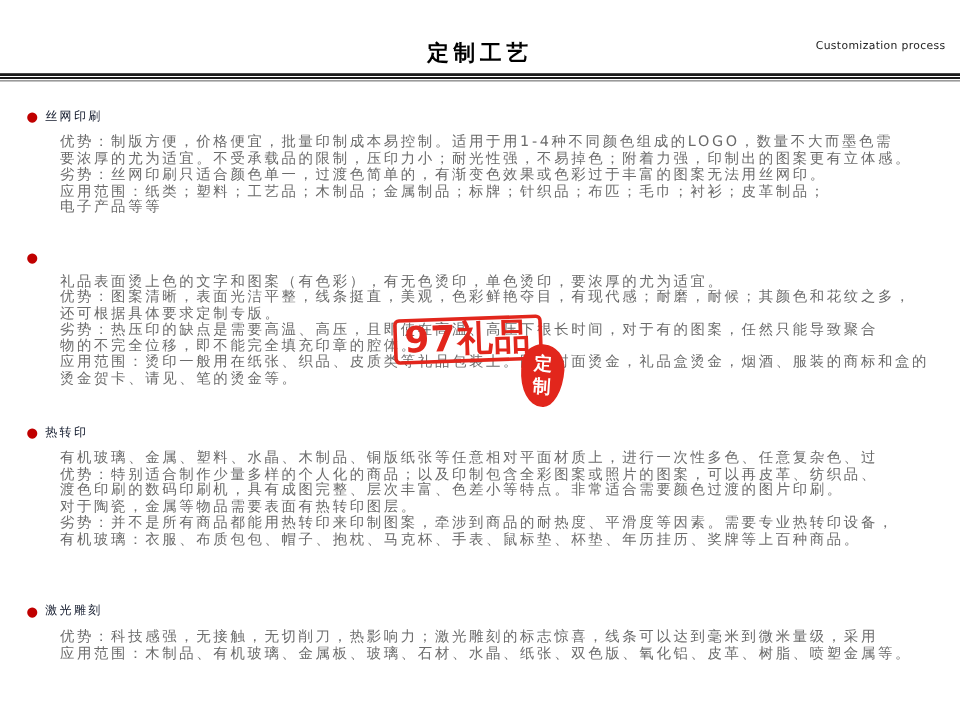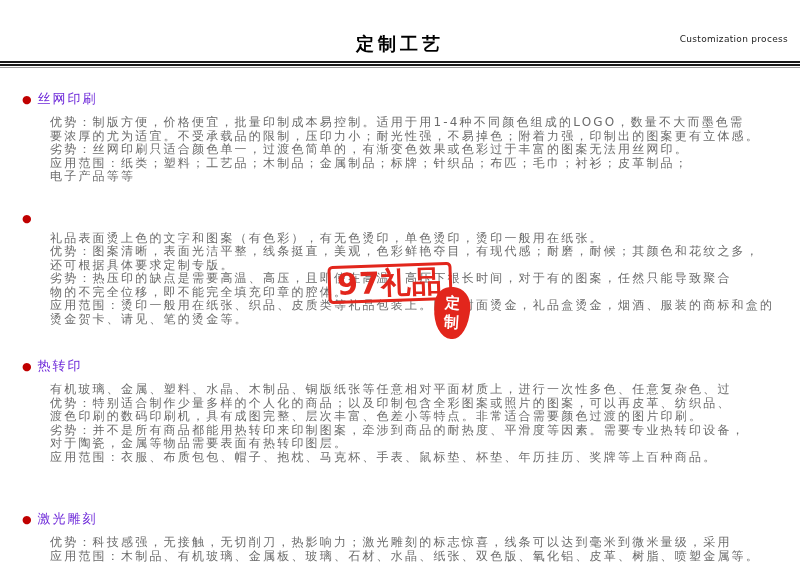--- a/index.html
+++ b/index.html
@@ -37,21 +37,21 @@
   .section{margin-bottom:29px;}
   .section.s2{margin-bottom:31px;}
   .section.s3{margin-bottom:46px;}
   .section.s4{margin-bottom:0;}
   .sec-head{display:flex;align-items:center;margin-bottom:8px;}
   .bullet{
     color:#c00000;font-size:11px;line-height:11px;
     margin-right:6px;
   }
   .sec-title{
-    color:#6d28d9;font-size:13px;letter-spacing:2px;
+    color:#0f172a;font-size:10px;letter-spacing:2px;
   }
   .sec-body{margin-left:28px;}
   .bline{
     color:#6b6b6b;font-size:12px;line-height:13.5px;
     letter-spacing:2.2px;white-space:nowrap;
   }
   
   .wm-box{
     position:absolute;left:328px;top:264px;
     border:3px solid #e2261c;border-radius:5px;
@@ -95,42 +95,42 @@
       <div class="bline">应用范围：纸类；塑料；工艺品；木制品；金属制品；标牌；针织品；布匹；毛巾；衬衫；皮革制品；</div>
       <div class="bline">电子产品等等</div>
     </div>
   </div>
 
   <div class="section s2">
     <div class="sec-head">
       <span class="bullet">●</span>
     </div>
     <div class="sec-body">
-      <div class="bline">礼品表面烫上色的文字和图案（有色彩），有无色烫印，单色烫印，烫印一般用在纸张。</div>
+      <div class="bline">礼品表面烫上色的文字和图案（有色彩），有无色烫印，单色烫印，要浓厚的尤为适宜。</div>
       <div class="bline">优势：图案清晰，表面光洁平整，线条挺直，美观，色彩鲜艳夺目，有现代感；耐磨，耐候；其颜色和花纹之多，</div>
       <div class="bline">还可根据具体要求定制专版。</div>
       <div class="bline">劣势：热压印的缺点是需要高温、高压，且即使在高温、高压下很长时间，对于有的图案，任然只能导致聚合</div>
       <div class="bline">物的不完全位移，即不能完全填充印章的腔体。</div>
       <div class="bline">应用范围：烫印一般用在纸张、织品、皮质类等礼品包装上。图书封面烫金，礼品盒烫金，烟酒、服装的商标和盒的</div>
       <div class="bline">烫金贺卡、请见、笔的烫金等。</div>
     </div>
   </div>
 
   <div class="section s3">
     <div class="sec-head">
       <span class="bullet">●</span>
       <span class="sec-title">热转印</span>
     </div>
     <div class="sec-body">
       <div class="bline">有机玻璃、金属、塑料、水晶、木制品、铜版纸张等任意相对平面材质上，进行一次性多色、任意复杂色、过</div>
       <div class="bline">优势：特别适合制作少量多样的个人化的商品；以及印制包含全彩图案或照片的图案，可以再皮革、纺织品、</div>
       <div class="bline">渡色印刷的数码印刷机，具有成图完整、层次丰富、色差小等特点。非常适合需要颜色过渡的图片印刷。</div>
+      <div class="bline">对于陶瓷，金属等物品需要表面有热转印图层。</div>
       <div class="bline">劣势：并不是所有商品都能用热转印来印制图案，牵涉到商品的耐热度、平滑度等因素。需要专业热转印设备，</div>
-      <div class="bline">对于陶瓷，金属等物品需要表面有热转印图层。</div>
-      <div class="bline">应用范围：衣服、布质包包、帽子、抱枕、马克杯、手表、鼠标垫、杯垫、年历挂历、奖牌等上百种商品。</div>
+      <div class="bline">有机玻璃：衣服、布质包包、帽子、抱枕、马克杯、手表、鼠标垫、杯垫、年历挂历、奖牌等上百种商品。</div>
     </div>
   </div>
 
   <div class="section s4">
     <div class="sec-head">
       <span class="bullet">●</span>
       <span class="sec-title">激光雕刻</span>
     </div>
     <div class="sec-body">
       <div class="bline">优势：科技感强，无接触，无切削刀，热影响力；激光雕刻的标志惊喜，线条可以达到毫米到微米量级，采用</div>

